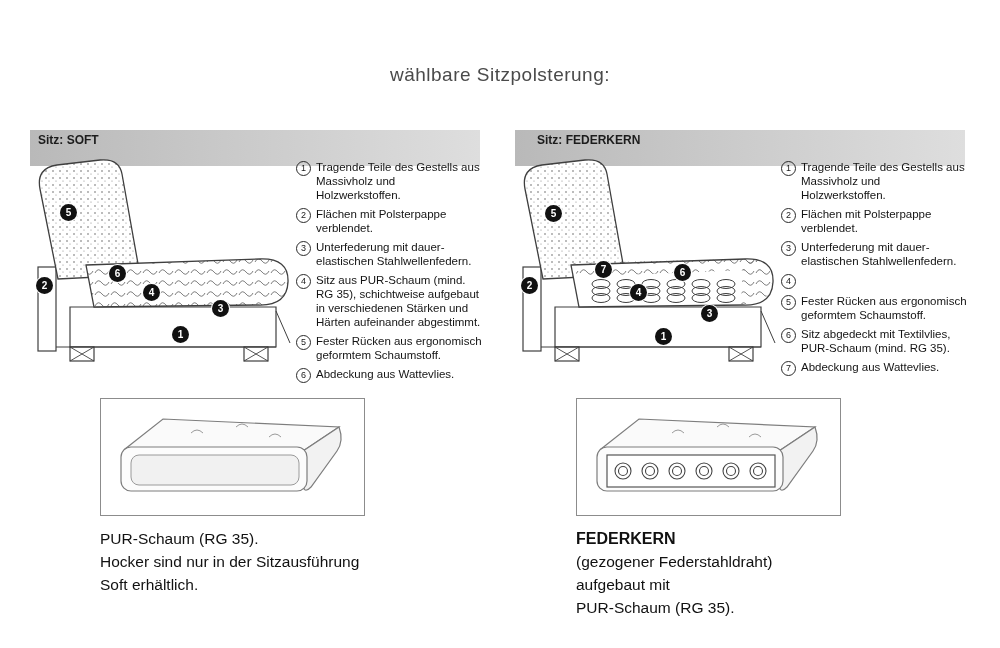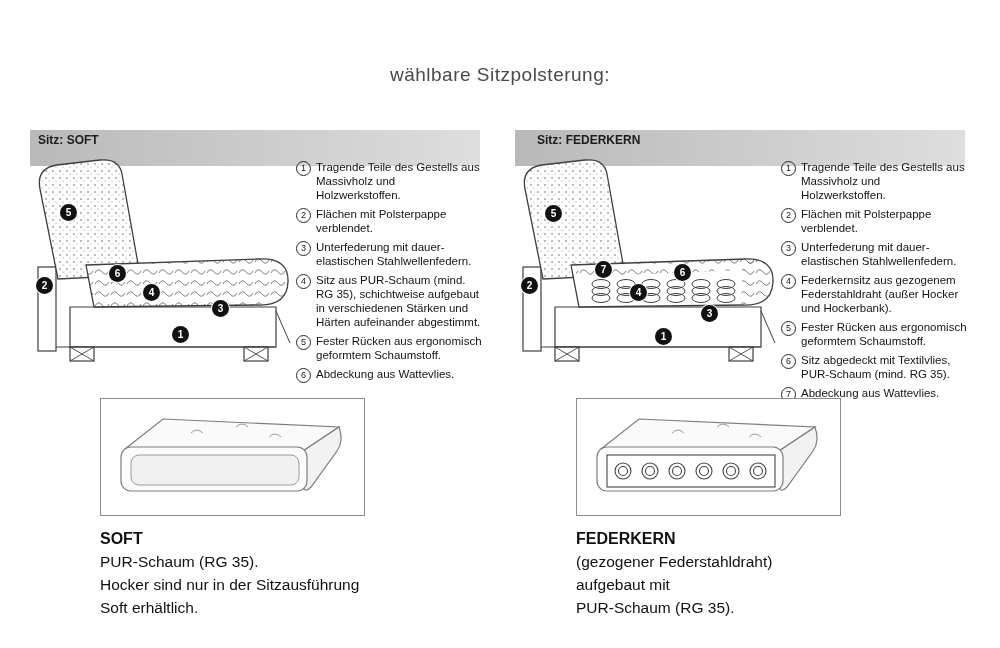--- a/index.html
+++ b/index.html
@@ -197,21 +197,20 @@
   <div class="list-item">
     <span class="item-badge">2</span>
     <span class="item-text">Flächen mit Polsterpappe verblendet.</span>
   </div>
   <div class="list-item">
     <span class="item-badge">3</span>
     <span class="item-text">Unterfederung mit dauer-elastischen Stahlwellenfedern.</span>
   </div>
   <div class="list-item">
     <span class="item-badge">4</span>
-    <span class="item-text">Federkernsitz aus gezogenem Federstahldraht (außer Hocker und Hockerbank).</span>
   </div>
   <div class="list-item">
     <span class="item-badge">5</span>
     <span class="item-text">Fester Rücken aus ergonomisch geformtem Schaumstoff.</span>
   </div>
   <div class="list-item">
     <span class="item-badge">6</span>
     <span class="item-text">Sitz abgedeckt mit Textilvlies, PUR-Schaum (mind. RG 35).</span>
   </div>
   <div class="list-item">
@@ -266,21 +265,20 @@
 
     <g stroke="#9a9a9a" fill="none" stroke-width="1">
       <path d="M 95 34 q 6 -6 12 0"></path>
       <path d="M 140 28 q 6 -6 12 0"></path>
       <path d="M 172 38 q 6 -6 12 0"></path>
     </g>
   </svg>
 </div>
 
 <div class="caption cap-soft">
-  <div class="caption-title">SOFT</div>
   <div class="caption-line">PUR-Schaum (RG 35).</div>
   <div class="caption-line">Hocker sind nur in der Sitzausführung</div>
   <div class="caption-line">Soft erhältlich.</div>
 </div>
 
 <div class="caption cap-feder">
   <div class="caption-title">FEDERKERN</div>
   <div class="caption-line">(gezogener Federstahldraht)</div>
   <div class="caption-line">aufgebaut mit</div>
   <div class="caption-line">PUR-Schaum (RG 35).</div>

